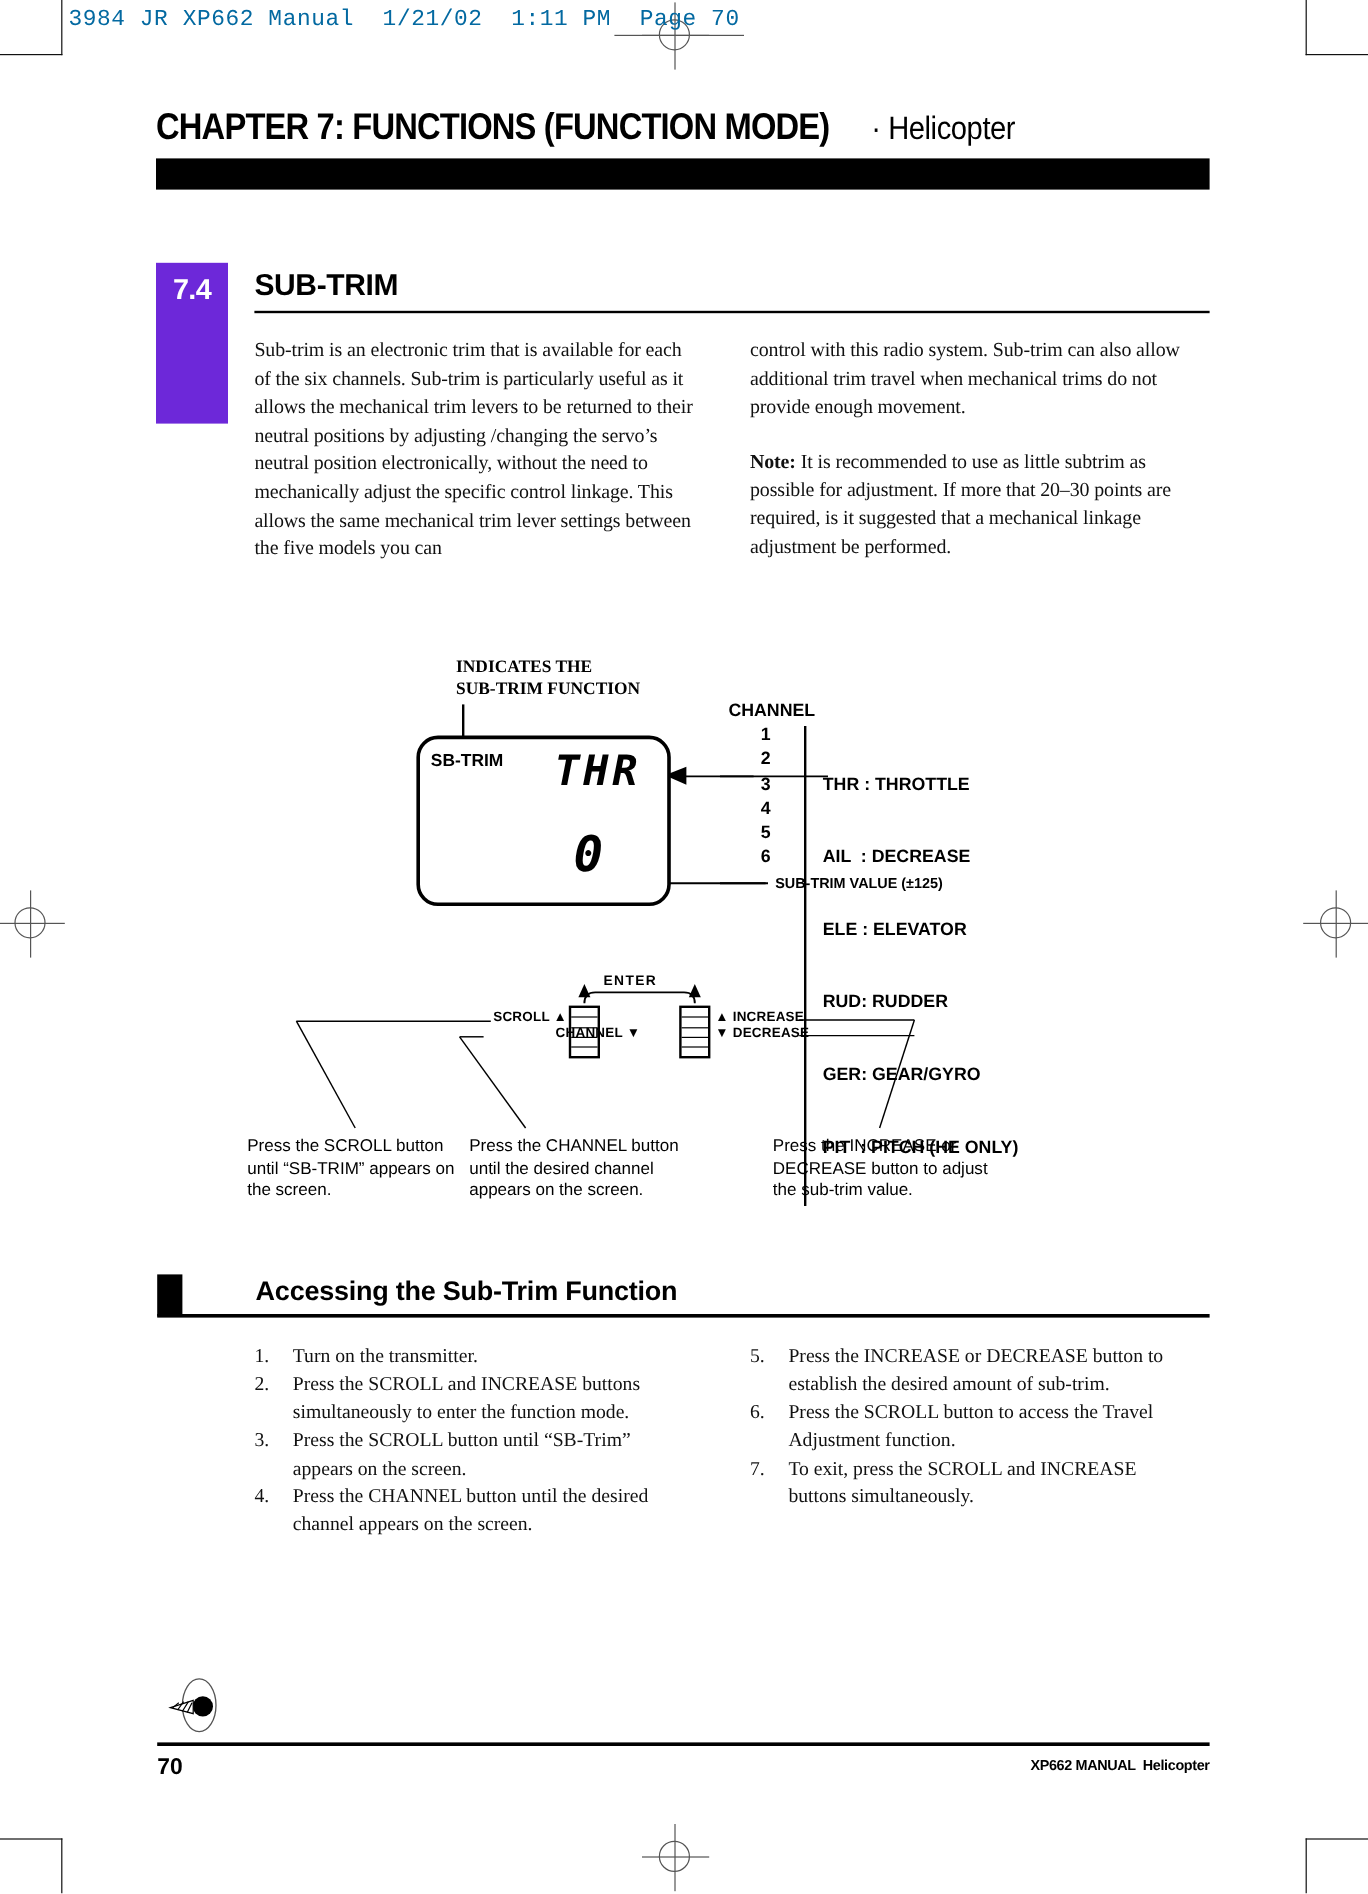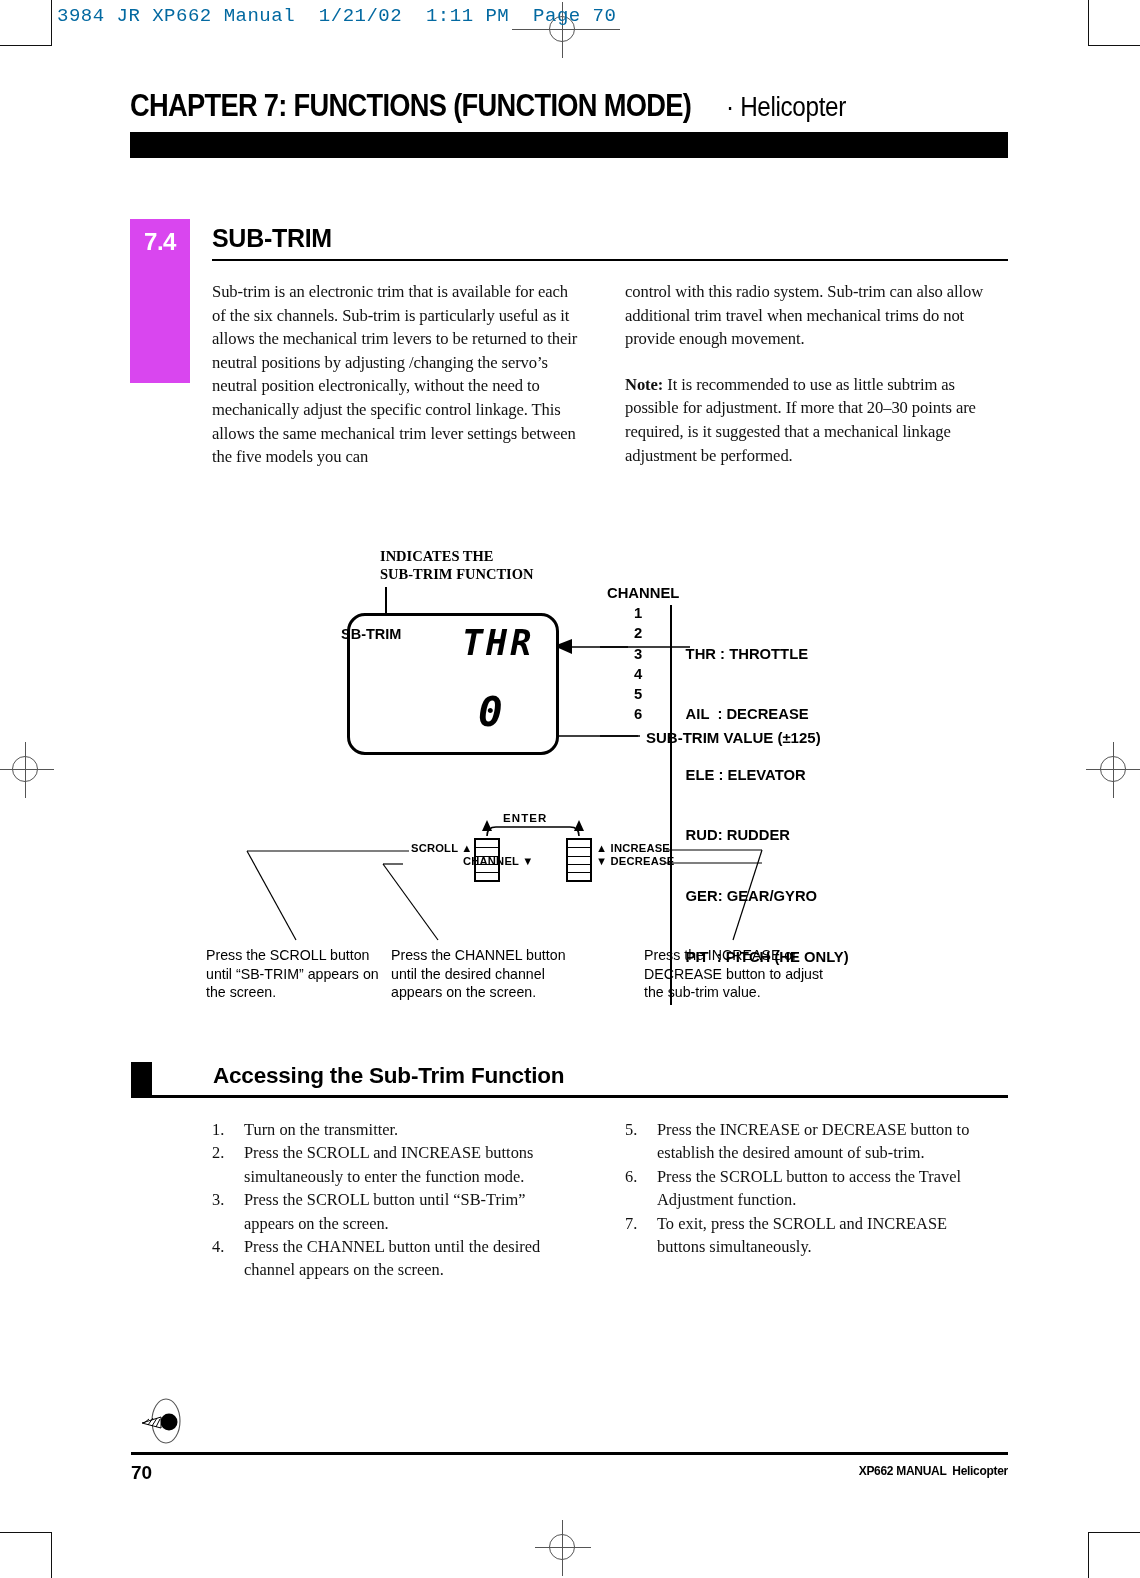--- a/index.html
+++ b/index.html
@@ -116,22 +116,22 @@
     height: 26px;
     background: #000;
   }
 
   
   .sec-badge {
     position: absolute;
     left: 130px;
     top: 219px;
     width: 60px;
-    height: 164px;
-    background: #d946ef;
+    height: 134px;
+    background: #6d28d9;
   }
   .sec-badge .num {
     color: #fff;
     font-family: "Liberation Sans", sans-serif;
     font-weight: bold;
     font-size: 24px;
     text-align: center;
     line-height: 1;
     padding-top: 11px;
     letter-spacing: -0.5px;
@@ -188,21 +188,21 @@
     top: 613px;
     width: 212px;
     height: 142px;
     border: 3.4px solid #000;
     border-radius: 18px;
     box-sizing: border-box;
     background: #fff;
   }
   .lcd-sbtrim {
     position: absolute;
-    left: 341px;
+    left: 359px;
     top: 626px;
     font-family: "Liberation Sans", sans-serif;
     font-size: 14.5px;
     font-weight: bold;
     letter-spacing: 0px;
   }
   .lcd-seg {
     position: absolute;
     font-family: "DejaVu Sans Mono", monospace;
     font-weight: bold;
@@ -234,21 +234,21 @@
   .chan-legend .hdr { margin-left: 0px; }
   .chan-rows { display: flex; margin-left: 27px; }
   .chan-rows .nums { width: 36px; }
   .chan-rows .sep { width: 1.6px; background: #000; margin: 2px 14px 2px 0; }
   .chan-rows .names { white-space: pre; }
   .subtrim-val-label {
     position: absolute;
     left: 646px;
     top: 729px;
     font-family: "Liberation Sans", sans-serif;
-    font-size: 15px;
+    font-size: 12px;
     font-weight: bold;
     white-space: pre;
   }
 
   
   .switch {
     position: absolute;
     width: 26px;
     height: 44px;
     border: 2.6px solid #000;

